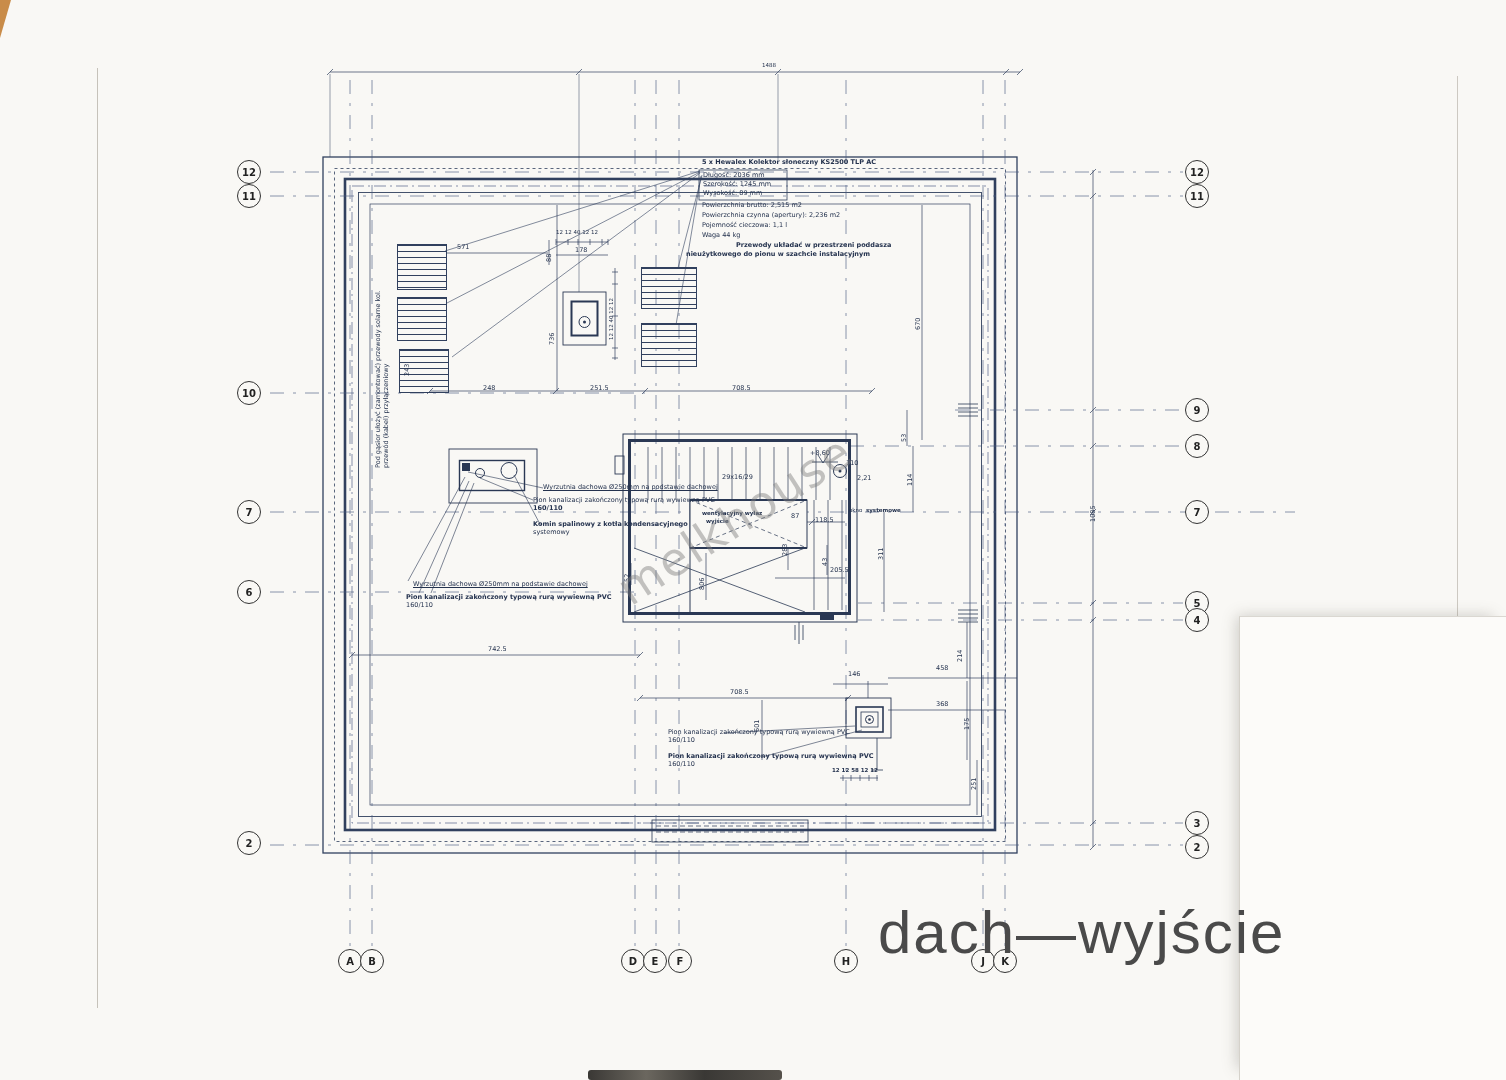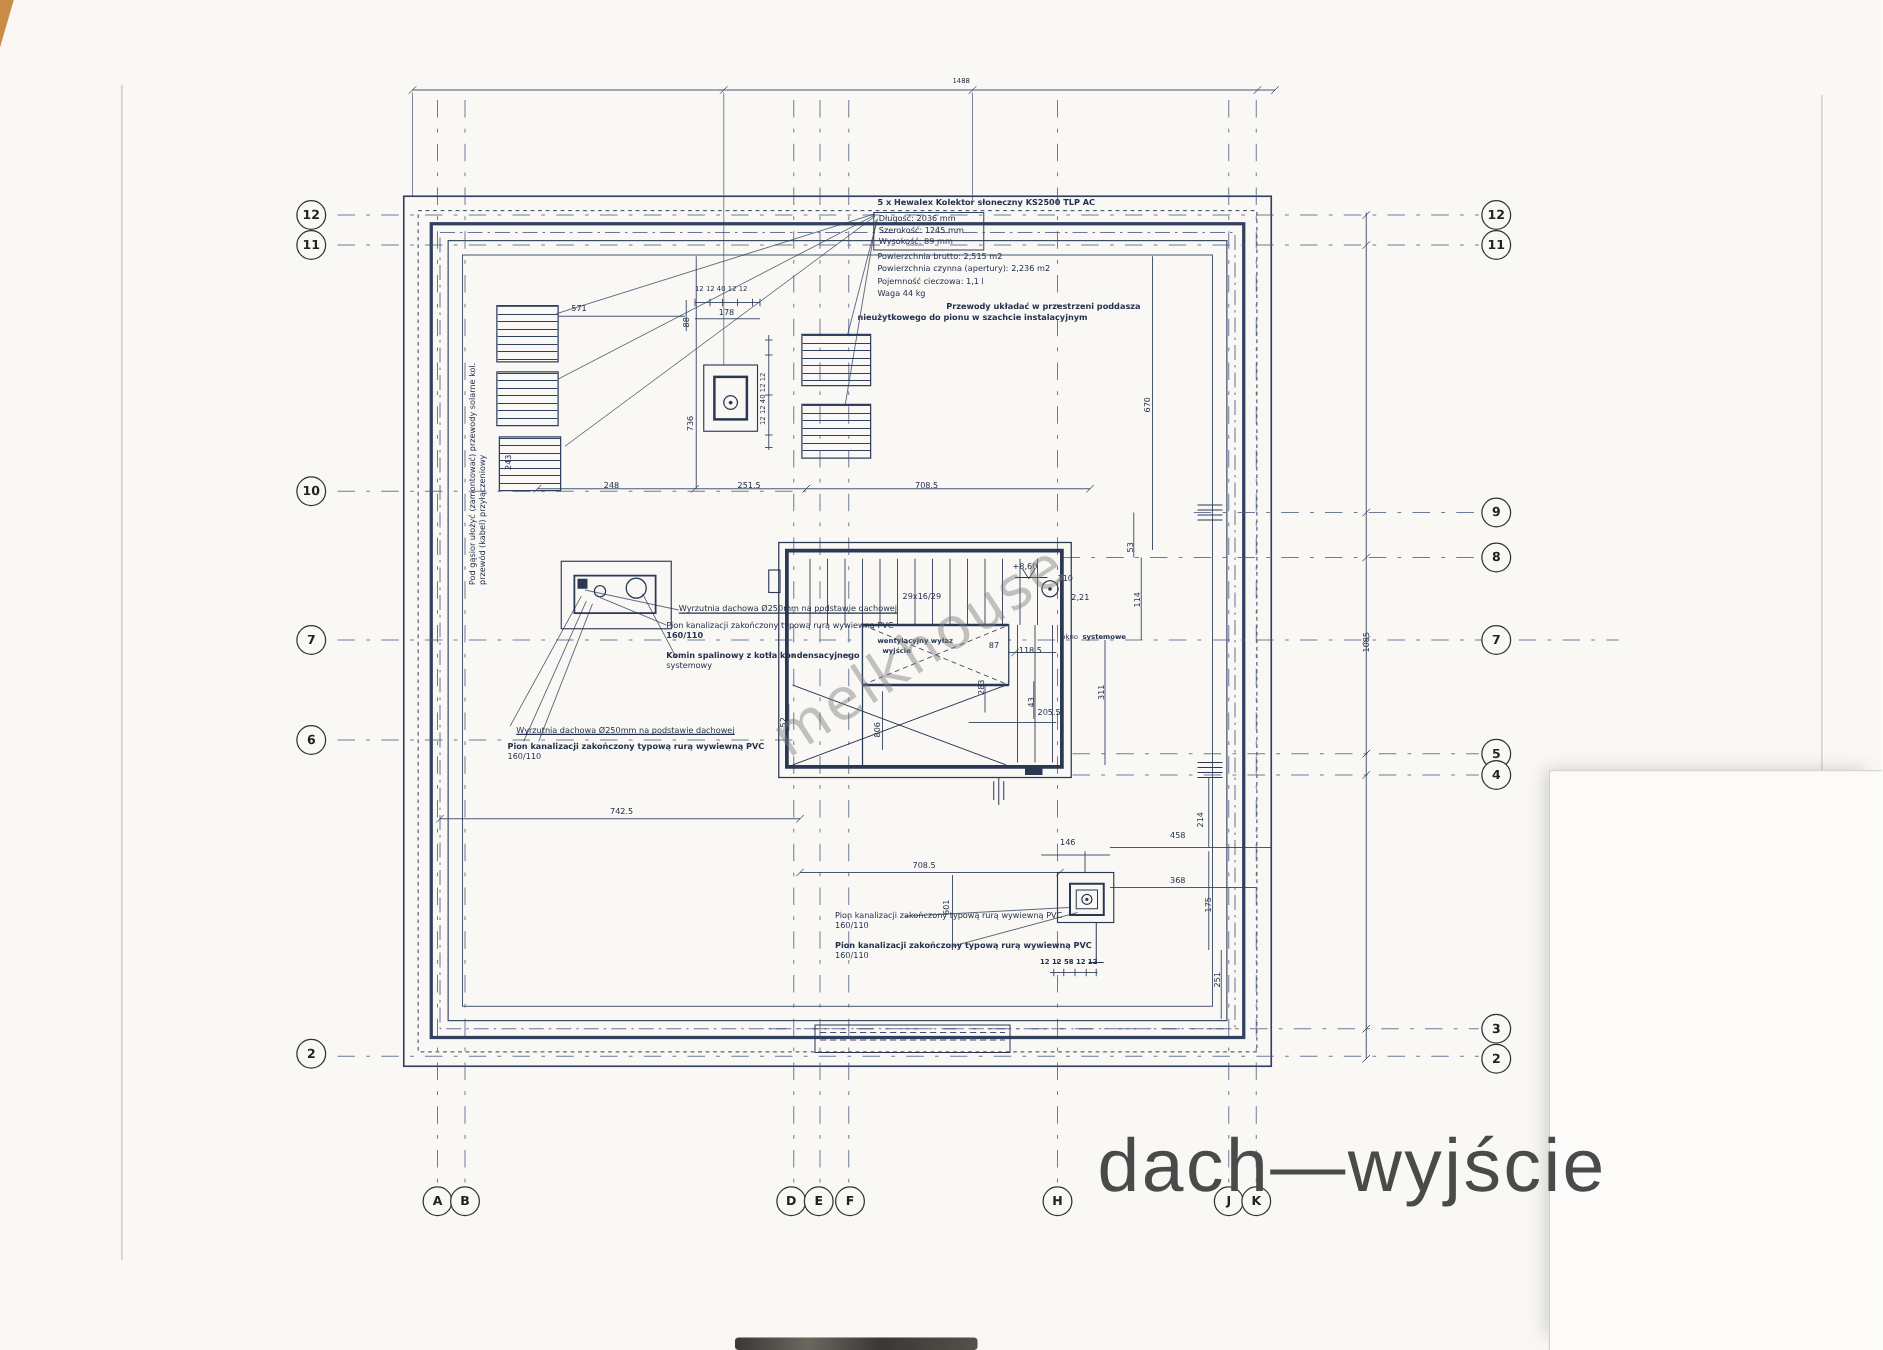--- a/index.html
+++ b/index.html
@@ -173,21 +173,21 @@
   <div class="bub" style="left:1005px;top:961px;">K</div>
 
   <span class="abs t6 txt b" style="left:702px;top:158px;">5 x Hewalex Kolektor słoneczny KS2500 TLP AC</span>
   <span class="abs t6 txt" style="left:703px;top:171px;">Długość:  2036 mm</span>
   <span class="abs t6 txt" style="left:703px;top:180px;">Szerokość:  1245 mm</span>
   <span class="abs t6 txt" style="left:703px;top:189px;">Wysokość:  89 mm</span>
   <span class="abs t6 txt" style="left:702px;top:201px;">Powierzchnia brutto:  2,515 m2</span>
   <span class="abs t6 txt" style="left:702px;top:211px;">Powierzchnia czynna (apertury):  2,236 m2</span>
   <span class="abs t6 txt" style="left:702px;top:221px;">Pojemność cieczowa:  1,1 l</span>
   <span class="abs t6 txt" style="left:702px;top:231px;">Waga 44 kg</span>
-  <span class="abs t6 txt b" style="left:723px;top:241px;padding-left:34px;">Przewody układać w przestrzeni poddasza</span>
+  <span class="abs t6 txt b" style="left:702px;top:241px;padding-left:34px;">Przewody układać w przestrzeni poddasza</span>
   <span class="abs t6 txt b" style="left:686px;top:250px;">nieużytkowego do pionu w szachcie instalacyjnym</span>
 
   <div class="abs txt rot" style="left:374px;top:468px;">
     <div class="t6">Pod gąsior ułożyć (zamontować) przewody solarne kol.</div>
     <div class="t6">przewód (kabel) przyłączeniowy</div>
   </div>
 
   <span class="abs t6 txt u" style="left:543px;top:483px;">Wyrzutnia dachowa Ø250mm na podstawie dachowej</span>
   <span class="abs t6 txt" style="left:533px;top:496px;">Pion kanalizacji zakończony typową rurą wywiewną PVC</span>
   <span class="abs t6 txt b" style="left:533px;top:504px;">160/110</span>

